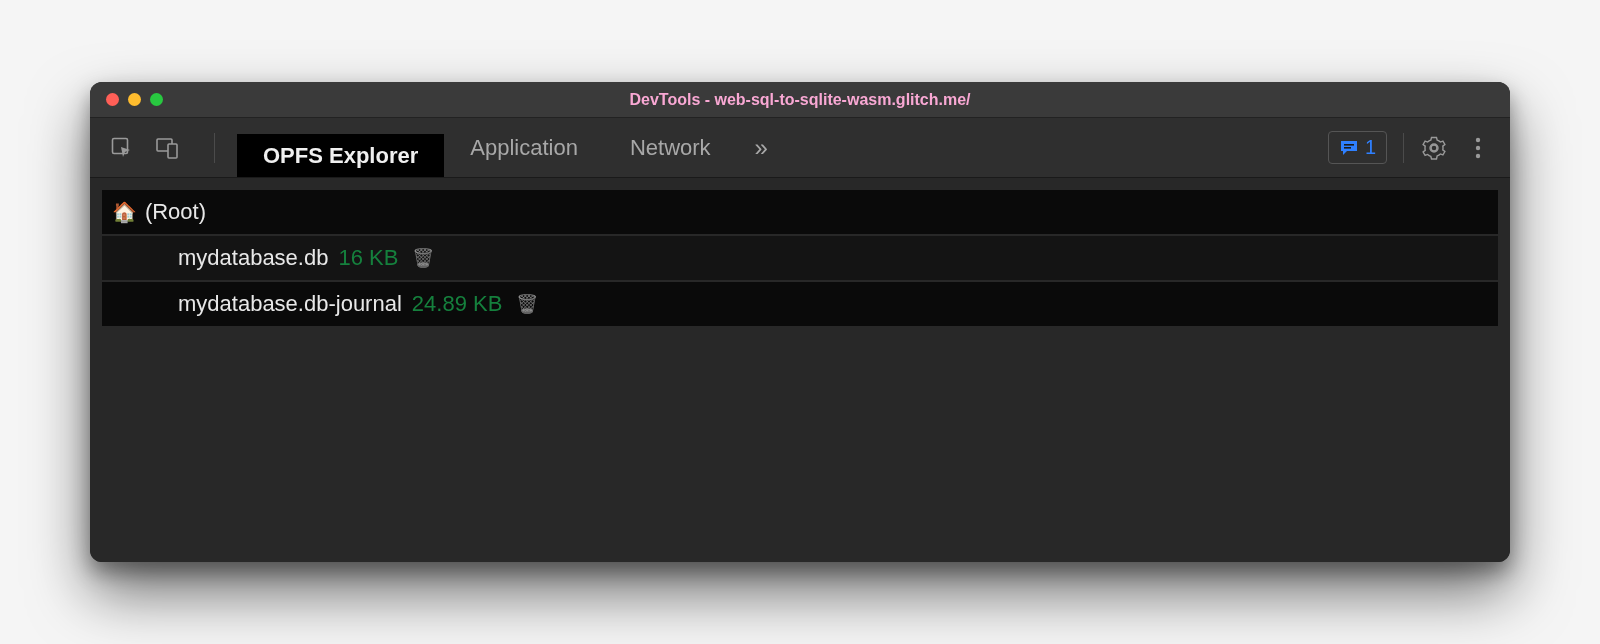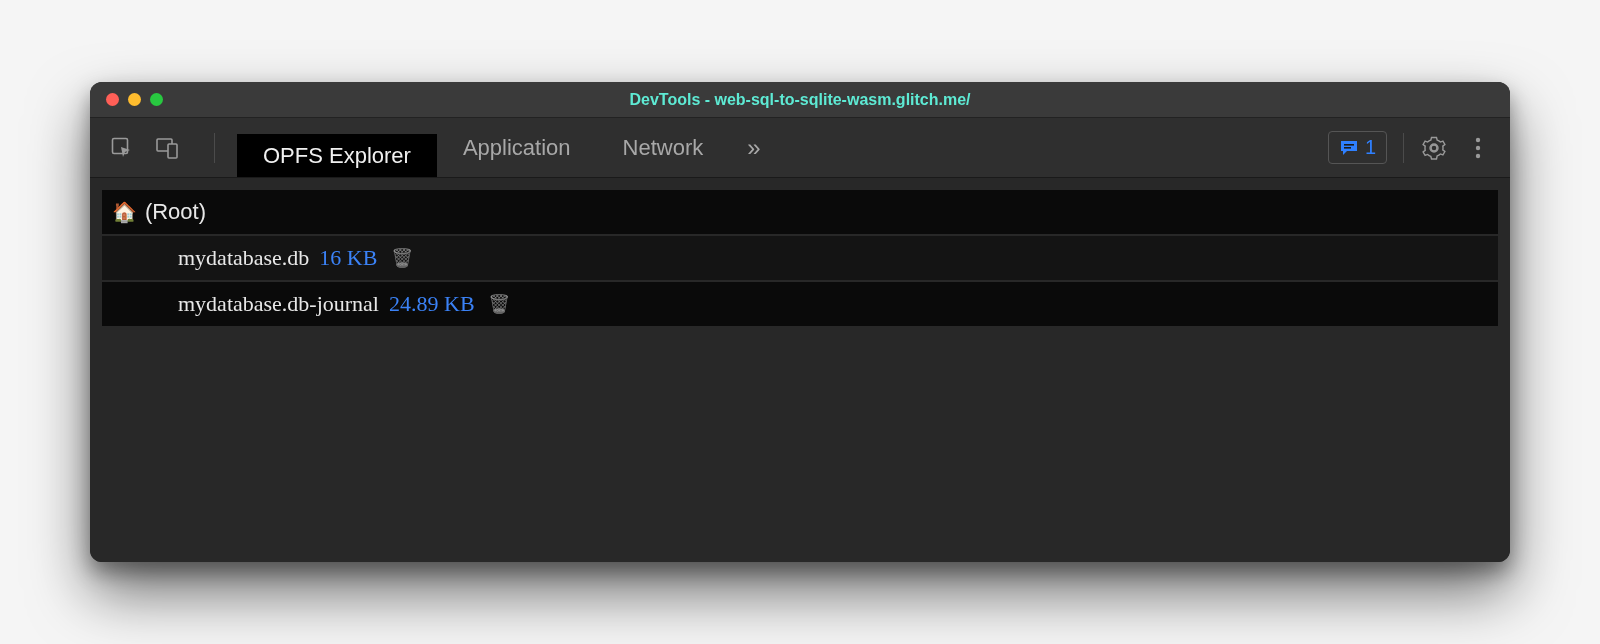--- a/index.html
+++ b/index.html
@@ -36,21 +36,21 @@
       padding-left: 16px;
     }
     .tl { width: 13px; height: 13px; border-radius: 50%; }
     .tl.red { background: #ff5f57; }
     .tl.yellow { background: #febc2e; }
     .tl.green { background: #28c840; }
     .title-text {
       position: absolute;
       left: 0; right: 0;
       text-align: center;
-      color: #5eead4;
+      color: #f9a8d4;
       font-size: 16px;
       font-weight: 600;
       pointer-events: none;
     }
     .toolbar {
       height: 60px;
       background: #2f2f2f;
       display: flex;
       align-items: center;
       border-bottom: 1px solid #1a1a1a;
@@ -80,21 +80,21 @@
       padding: 0 26px;
       display: flex;
       align-items: center;
       color: #a8a8a8;
       font-size: 22px;
       cursor: pointer;
     }
     .tab.active {
       background: #000;
       color: #f0f0f0;
-      font-weight: 400;
+      font-weight: 700;
       margin-top: 16px;
     }
     .overflow {
       color: #a8a8a8;
       font-size: 24px;
       padding: 0 18px;
       cursor: pointer;
       display: flex; align-items: center;
     }
     .toolbar-right {
@@ -132,27 +132,26 @@
       background: #0a0a0a;
       color: #e8e8e8;
       font-weight: 400;
     }
     .tree-node.file {
       background: #0a0a0a;
       color: #e8e8e8;
       padding-left: 76px;
       margin-top: 2px;
       gap: 10px;
-      font-family: Liberation Serif, serif;
     }
     .tree-node.file.alt {
       background: #141414;
     }
     .root-emoji { margin-right: 8px; font-size: 20px; }
-    .file-size { color: #3b82f6; }
+    .file-size { color: #15803d; }
     .trash-icon {
       font-size: 18px;
       margin-left: 4px;
       cursor: pointer;
       filter: grayscale(100%) brightness(0.7);
     }
   </style>
 </head>
 <body>
 

